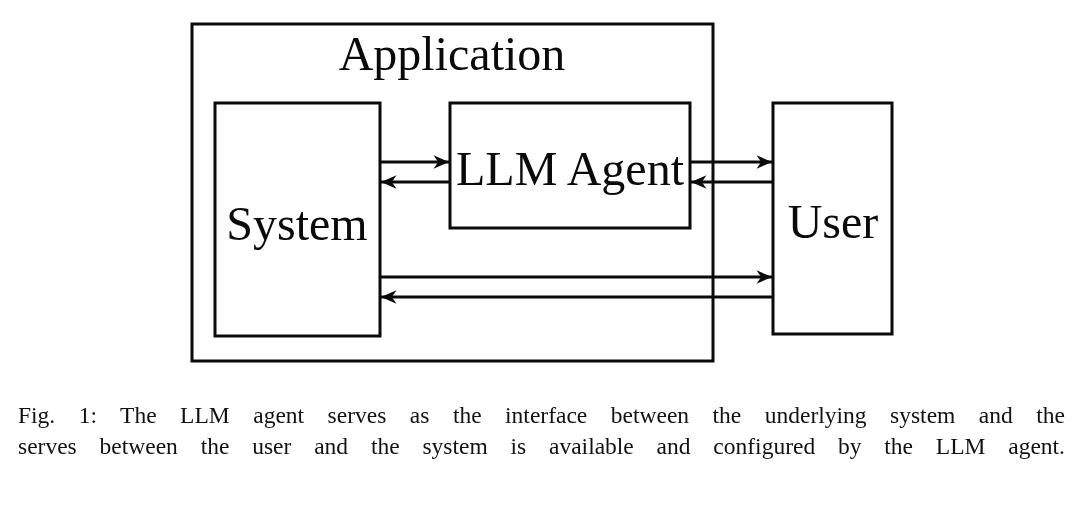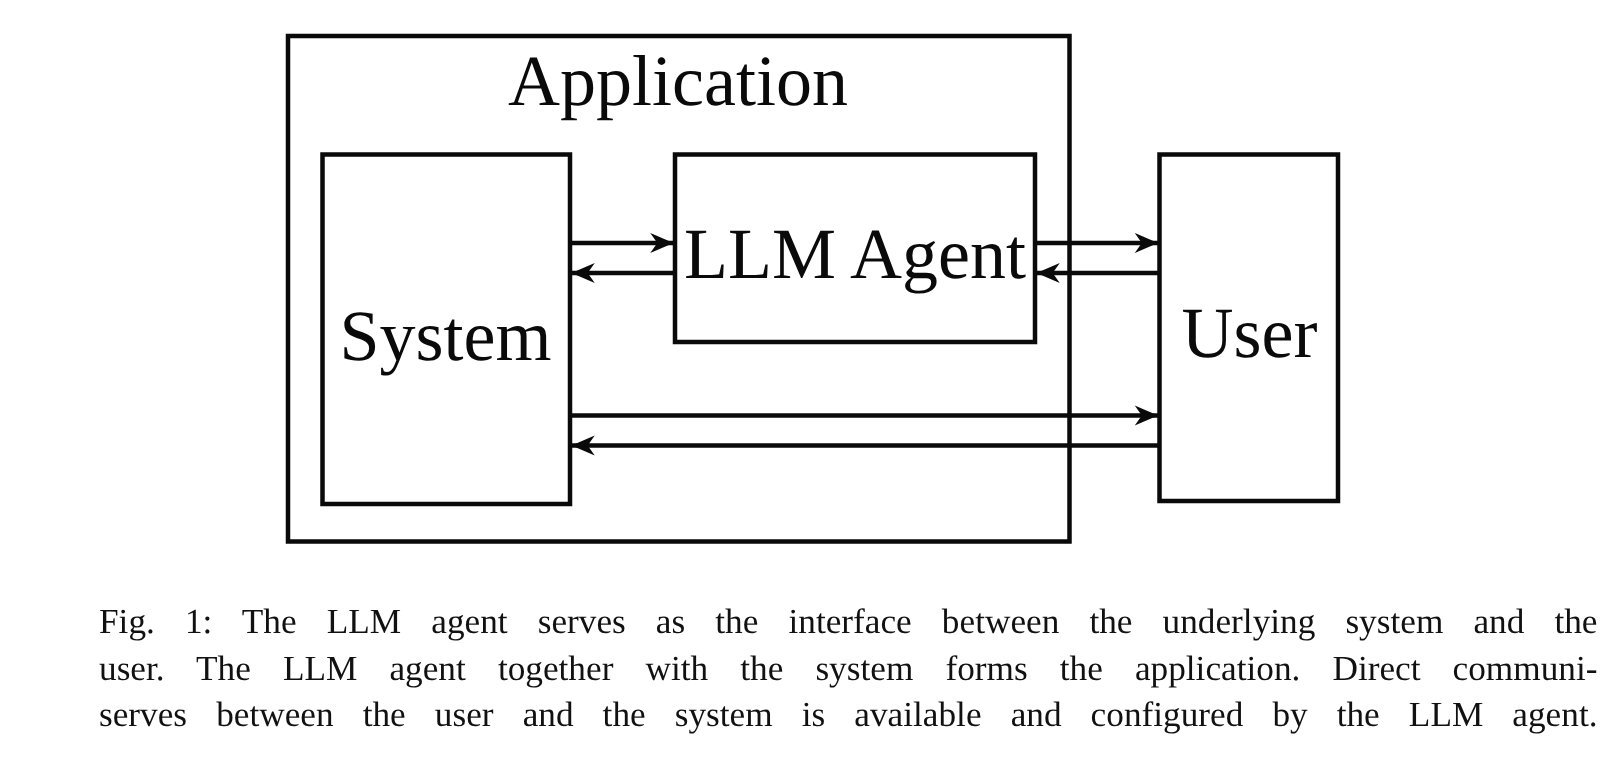--- a/index.html
+++ b/index.html
@@ -43,21 +43,20 @@
     width: 1047px;
     font-size: 23.5px;
     line-height: 31px;
     color: #111111;
   }
   .caption-line {
     display: block;
     text-align: justify;
     text-align-last: justify;
     white-space: nowrap;
-    margin-left: 48px;
   }
 </style>
 </head>
 <body>
 
 <div class="page">
 
   <svg class="diagram-svg" width="1080" height="392" viewBox="0 0 1080 392">
     <defs>
       <marker id="ah" markerUnits="userSpaceOnUse" markerWidth="34" markerHeight="16" refX="16" refY="7" orient="auto">
@@ -83,17 +82,16 @@
     </g>
 
     <text class="node-label" x="452" y="70">Application</text>
     <text class="node-label" x="297" y="240">System</text>
     <text class="node-label" x="570" y="185">LLM Agent</text>
     <text class="node-label" x="833" y="238">User</text>
   </svg>
 
   <div class="caption">
     <span class="caption-line">Fig. 1: The LLM agent serves as the interface between the underlying system and the</span>
-    <span class="caption-line">user. The LLM agent together with the system forms the application. Direct communi-</span>
     <span class="caption-line">serves between the user and the system is available and configured by the LLM agent.</span>
   </div>
 
 </div>
 
 </body></html>

